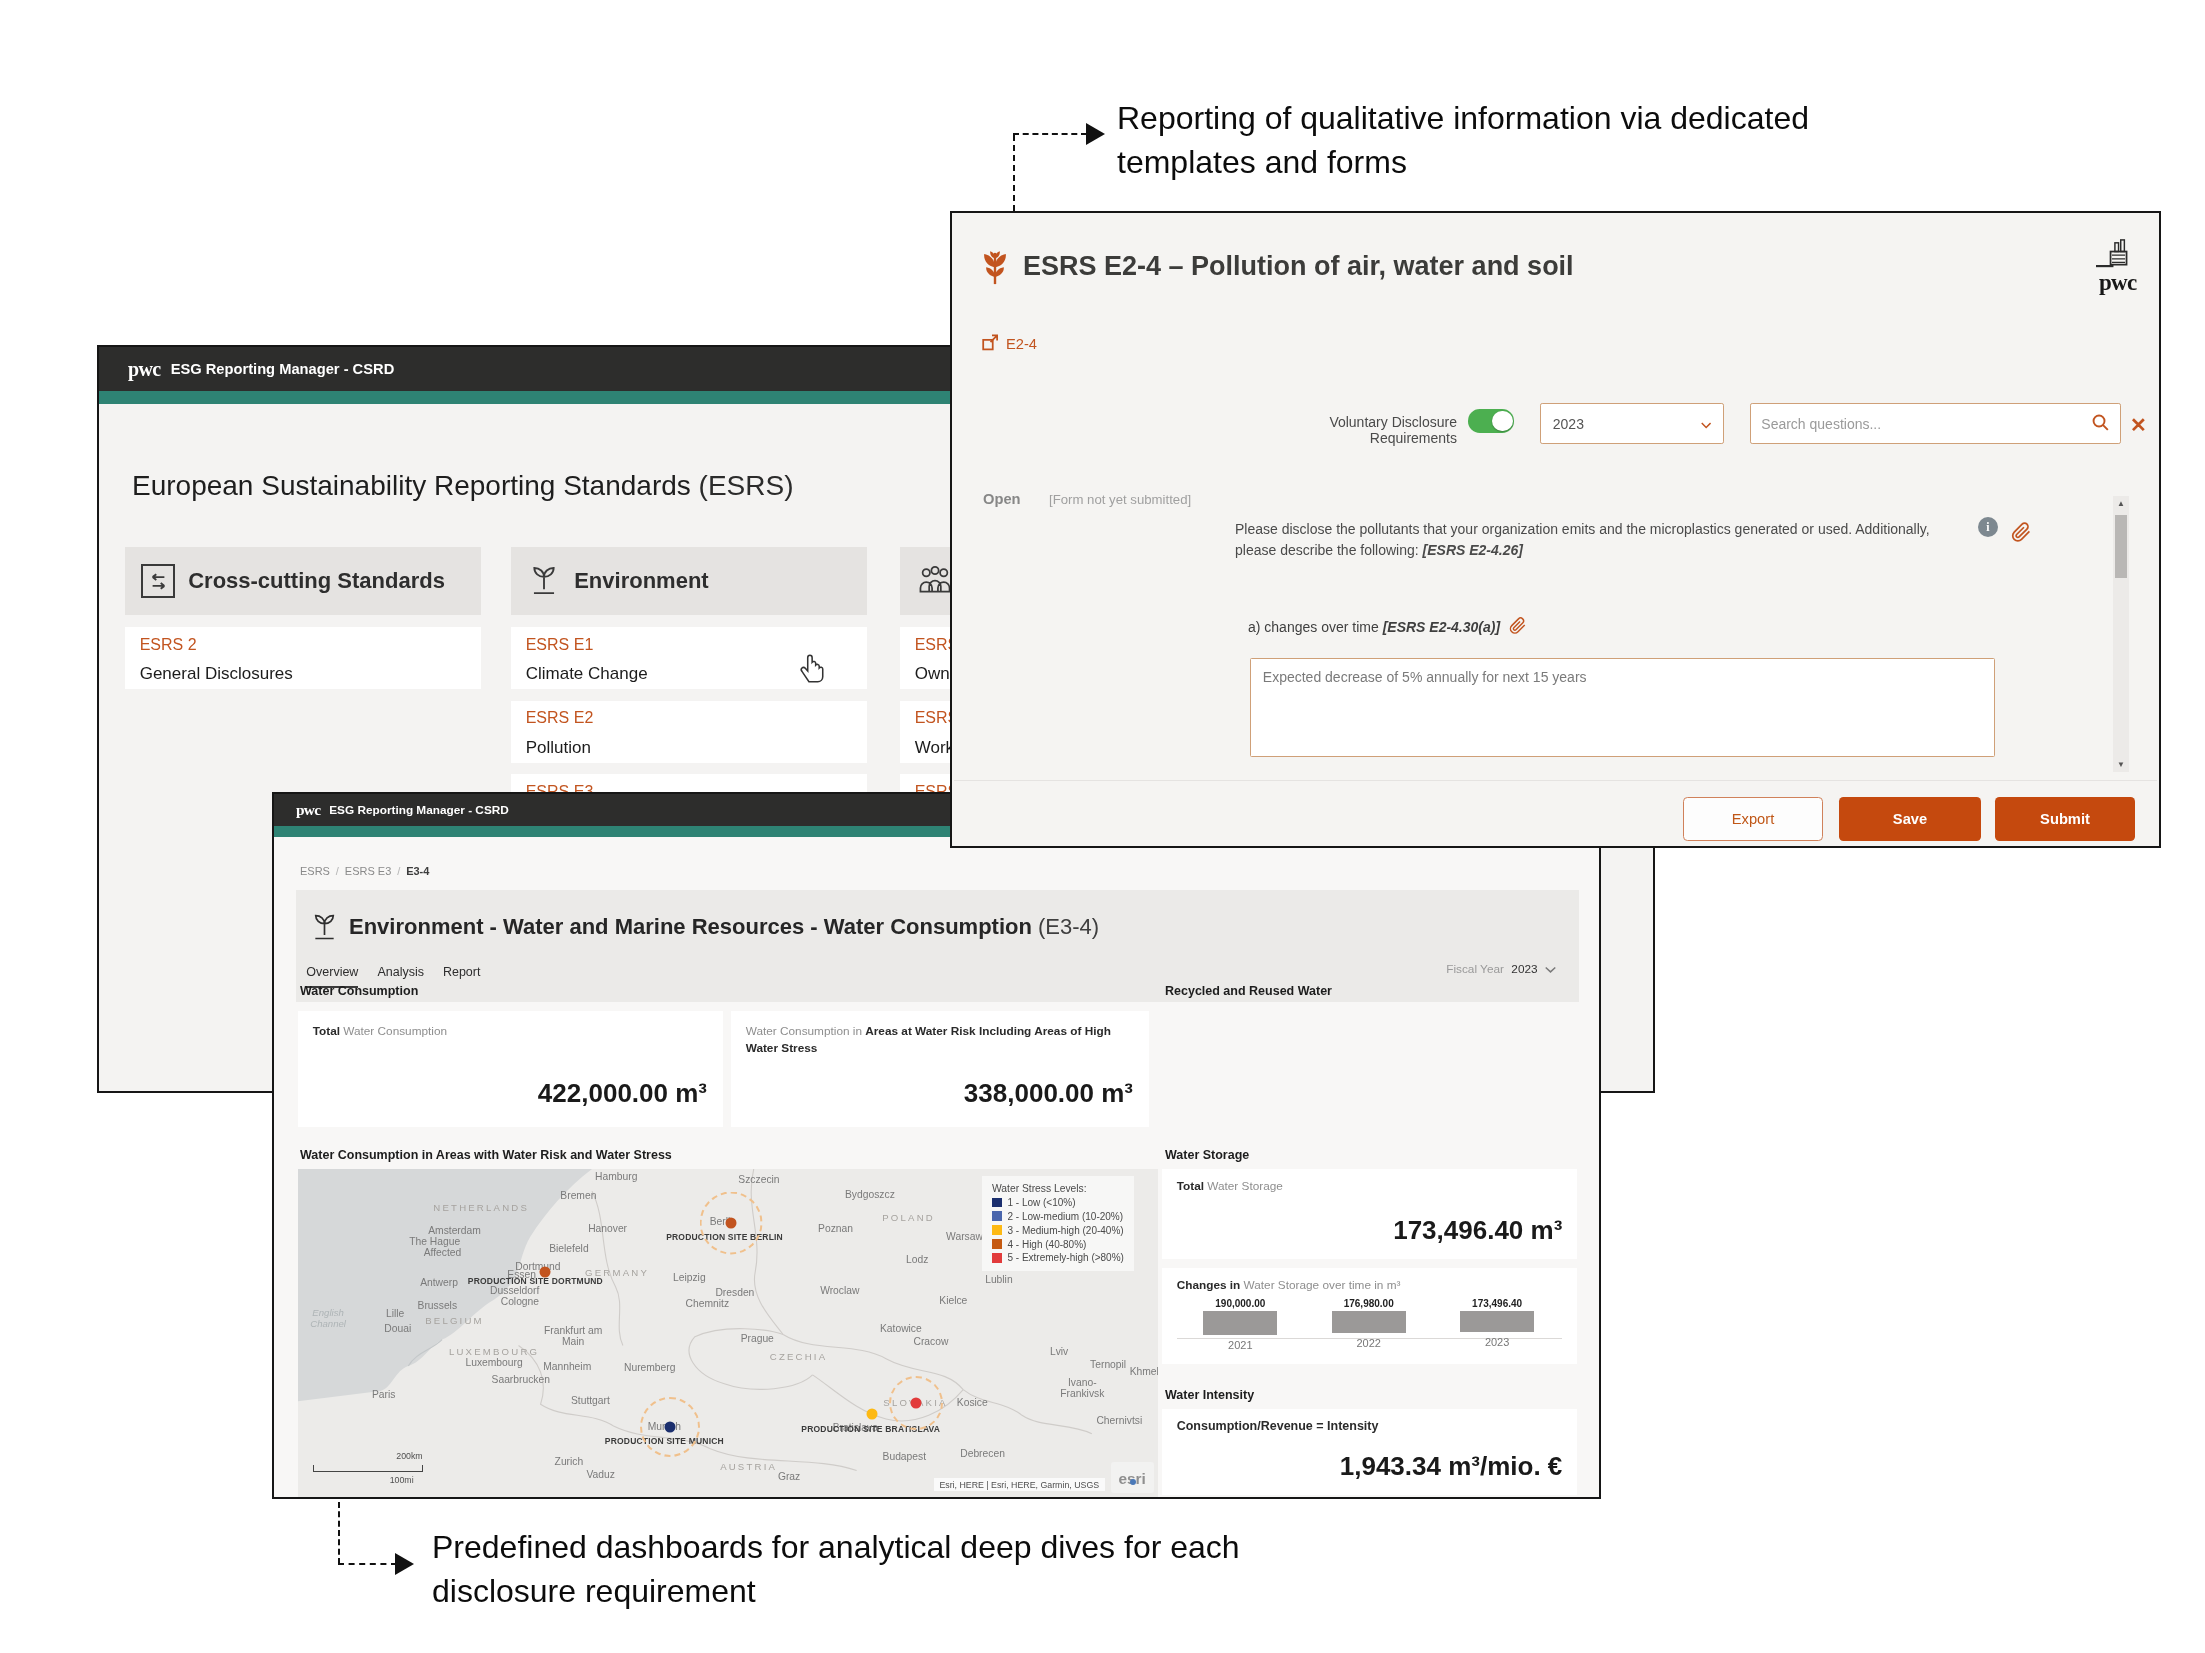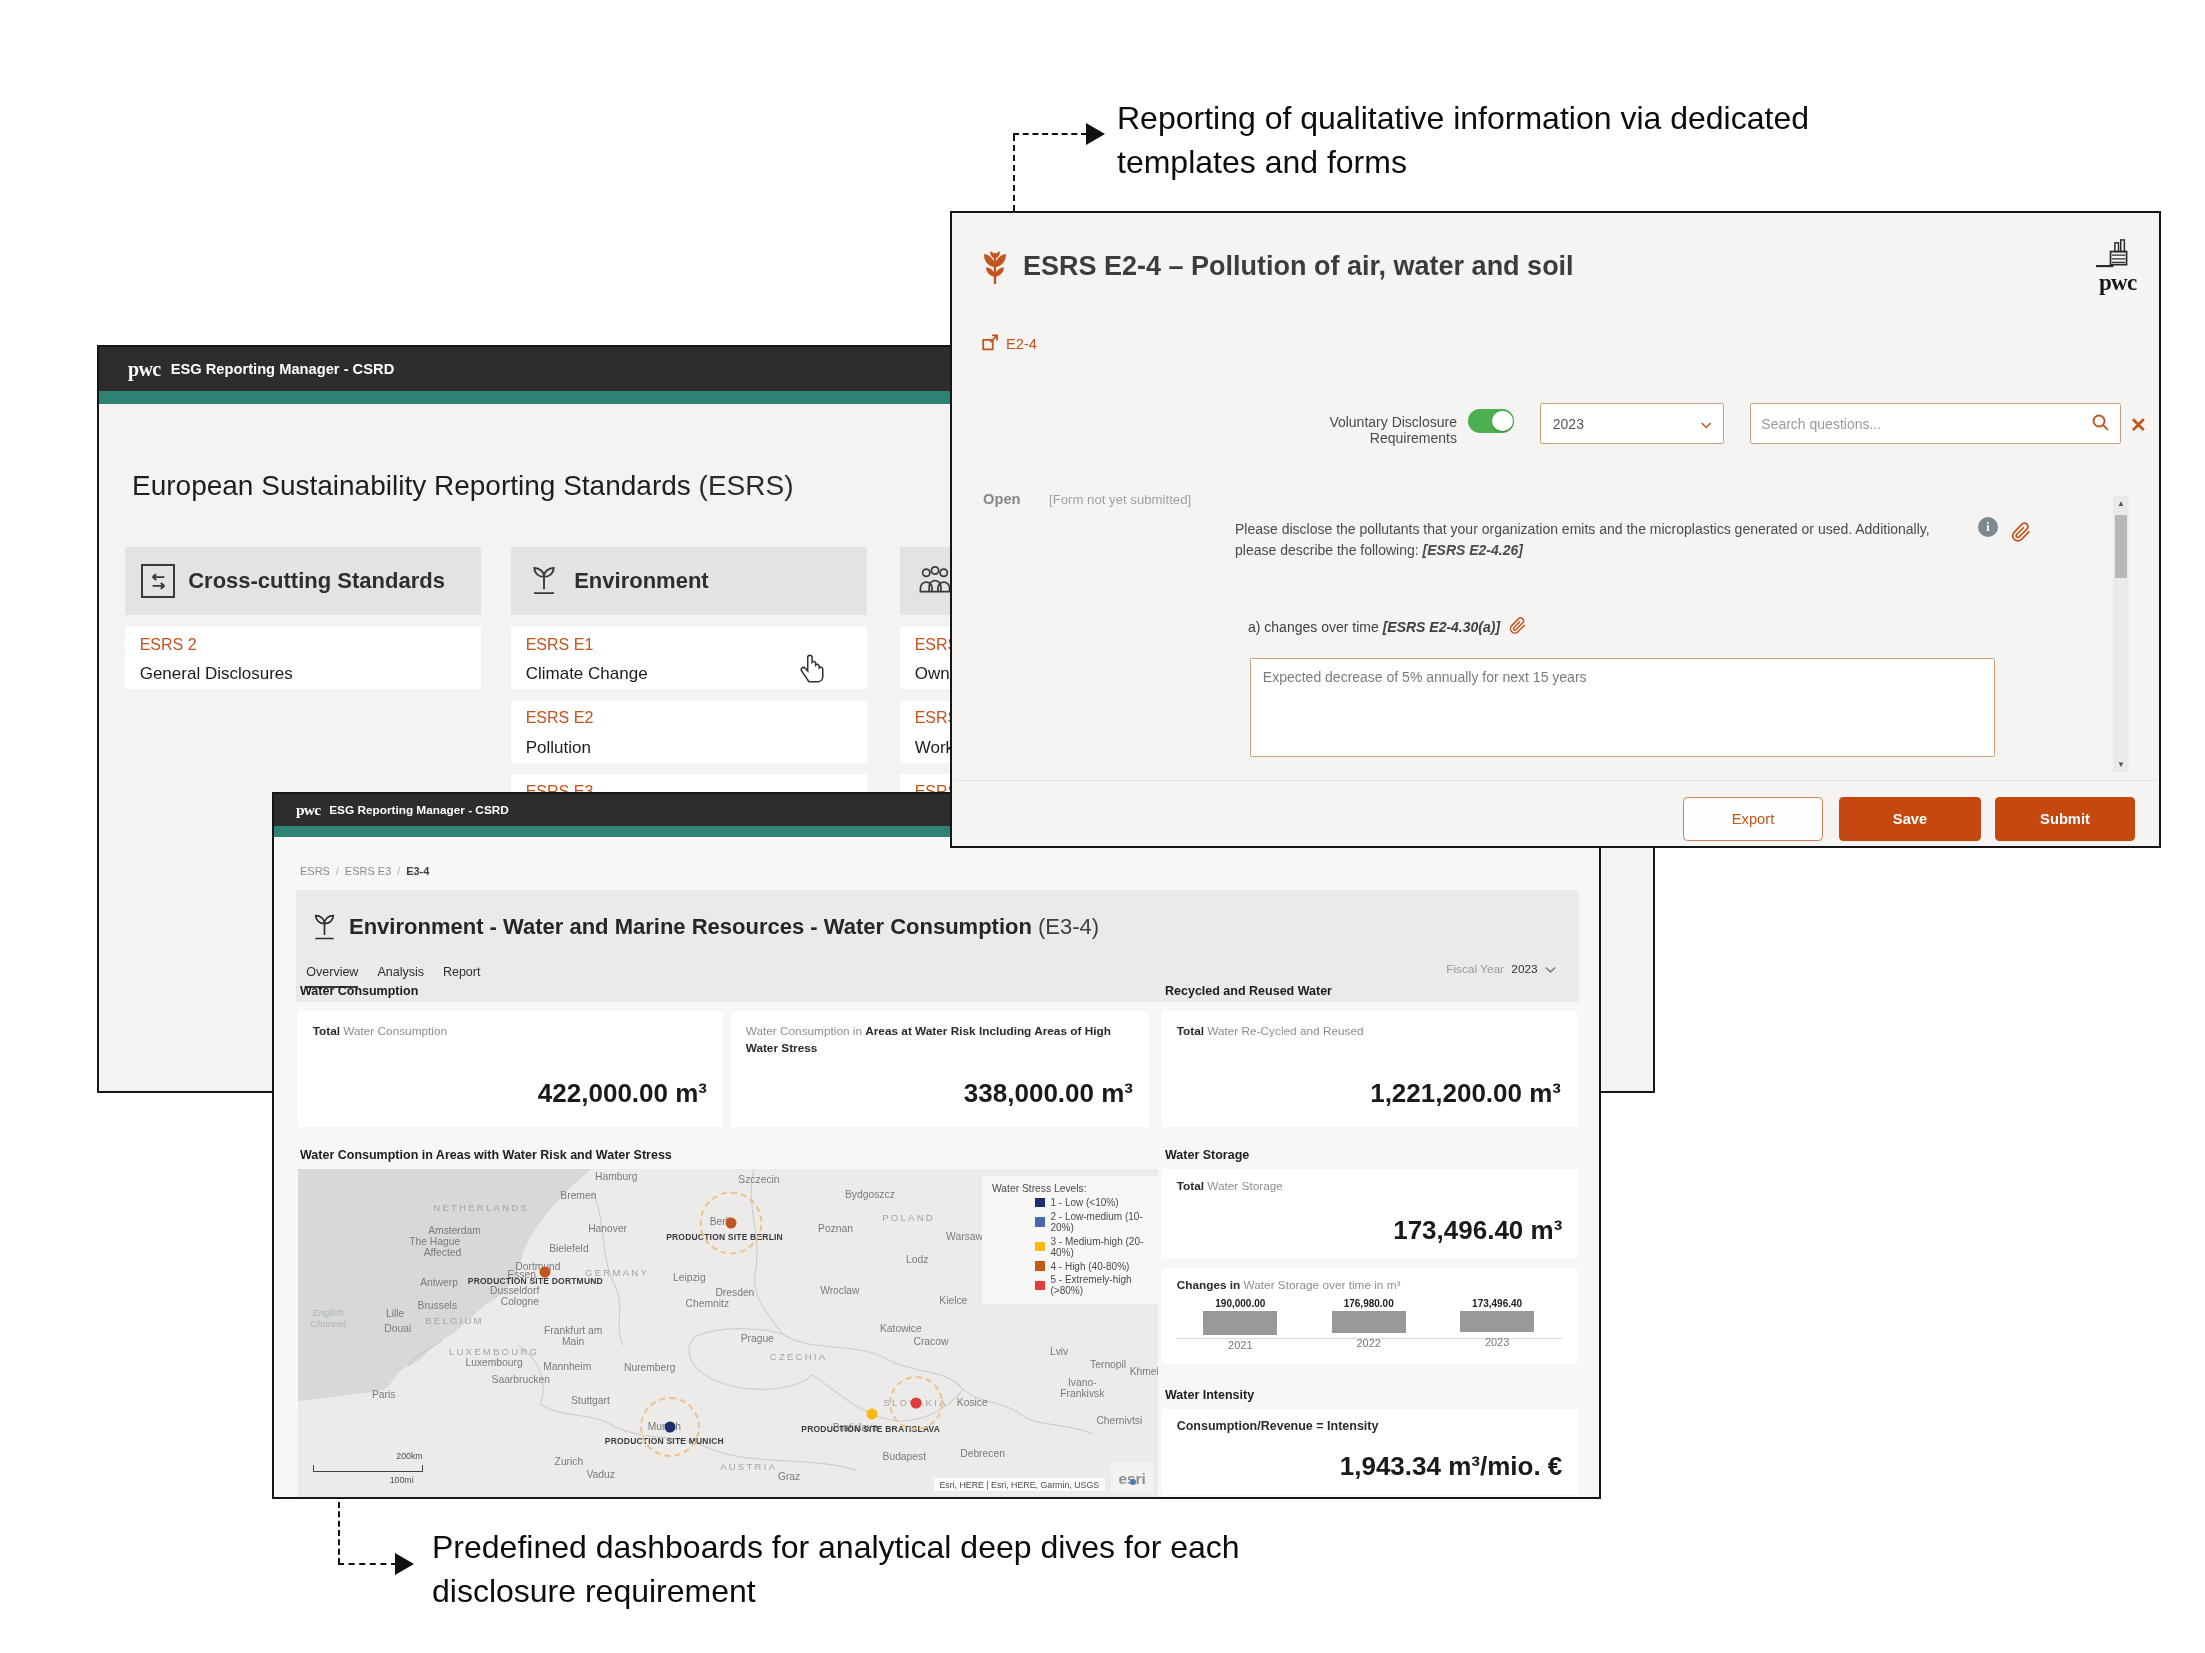--- a/index.html
+++ b/index.html
@@ -101,21 +101,21 @@
   .mlabel { position:absolute; transform:translate(-50%,-50%); white-space:nowrap; }
   .mlabel.city { font-size:10.3px; color:#7a7a7a; }
   .mlabel.country { font-size:9.6px; color:#a6a39f; letter-spacing:2.2px; }
   .mlabel.site { font-size:8.5px; font-weight:700; color:#3b3b3b; letter-spacing:0.2px; }
   .mlabel.water { font-size:9.6px; font-style:italic; color:#aeb4b6; }
   .mlabel.wrap { white-space:normal; text-align:center; line-height:11px; }
   .dot { position:absolute; width:11px; height:11px; border-radius:50%; transform:translate(-50%,-50%); }
   .ring { position:absolute; border:2.2px dashed #f0c08c; border-radius:50%; transform:translate(-50%,-50%); }
   .legend { position:absolute; left:79.5%; top:2%; background:rgba(248,248,247,.95); padding:7.4px 10.3px; }
   .legend-title { font-size:10.3px; color:#4a4a4a; margin-bottom:2.9px; }
-  .legend-row { display:flex; align-items:center; gap:5.9px; font-size:10px; color:#4a4a4a; margin-top:2.9px;margin-left:43px; }
+  .legend-row { display:flex; align-items:center; gap:5.9px; font-size:10px; color:#4a4a4a; margin-top:2.9px; }
   .legend-swatch { width:9.6px; height:9.6px; flex:0 0 9.6px; }
   .scalebar { position:absolute; left:14.7px; bottom:25px; width:110px; font-size:8.8px; color:#4f4f4f; }
   .scalebar .km { position:absolute; right:0; top:-13.2px; }
   .scalebar .bar { width:110px; height:7.4px; border-bottom:1.5px solid #444; border-left:1.5px solid #444; border-right:1.5px solid #444; }
   .scalebar .mi { position:absolute; left:77px; top:10.3px; }
   .map-attrib { position:absolute; right:53px; bottom:5.9px; background:rgba(255,255,255,.75); padding:1.5px 5.9px; font-size:8.8px; color:#4f4f4f; }
   .esri-badge { position:absolute; right:4.4px; bottom:4.4px; width:43px; height:31px; background:#f2f2f1; border-radius:2.9px; display:flex; align-items:center; justify-content:center; font-size:15.4px; font-weight:700; color:#8f8f8f;flex-direction:column; }
   .esri-badge .globe { width:5.9px; height:5.9px; background:#4b79b8; border-radius:50%; margin-left:1.5px; margin-top:-8.8px; }
   
   .rcol-card { position:absolute; left:888px; width:415px; background:#fff; padding:10.3px 14.7px; }
@@ -263,24 +263,20 @@
     <div class="db-section" style="left:26px; top:190px;">Water Consumption</div>
     <div class="db-section" style="left:891px; top:190px;">Recycled and Reused Water</div>
 
     <div class="kpi-card" style="left:24px; top:217px; width:425px;">
       <div class="kpi-label"><b>Total</b><span> Water Consumption</span></div>
       <div class="kpi-value">422,000.00 m³</div>
     </div>
     <div class="kpi-card" style="left:457px; top:217px; width:418px;">
       <div class="kpi-label"><span>Water Consumption in </span><b>Areas at Water Risk Including Areas of High Water Stress</b></div>
       <div class="kpi-value">338,000.00 m³</div>
-    </div>
-    <div class="kpi-card" style="left:888px; top:217px; width:415px;">
-      <div class="kpi-label"><b>Total</b><span> Water Re-Cycled and Reused</span></div>
-      <div class="kpi-value">1,221,200.00 m³</div>
     </div>
 
     <div class="db-section" style="left:26px; top:354px;">Water Consumption in Areas with Water Risk and Water Stress</div>
     <div class="db-section" style="left:891px; top:354px;">Water Storage</div>
 
     <div class="map">
       <svg class="basemap" width="860" height="328" viewBox="0 0 1170 446">
         <rect x="0" y="0" width="1170" height="446" fill="#ecebe9"></rect>
         <path d="M0,0 L400,0 C366,26 338,58 316,92 C298,122 306,152 266,178 C238,194 220,222 196,232 C180,240 170,262 150,268 C132,274 128,298 112,302 L0,316 Z" fill="#d6d8d9"></path>
         <path d="M150,268 C160,250 182,246 196,232" stroke="#c3c7c9" stroke-width="1.5" fill="none"></path>

